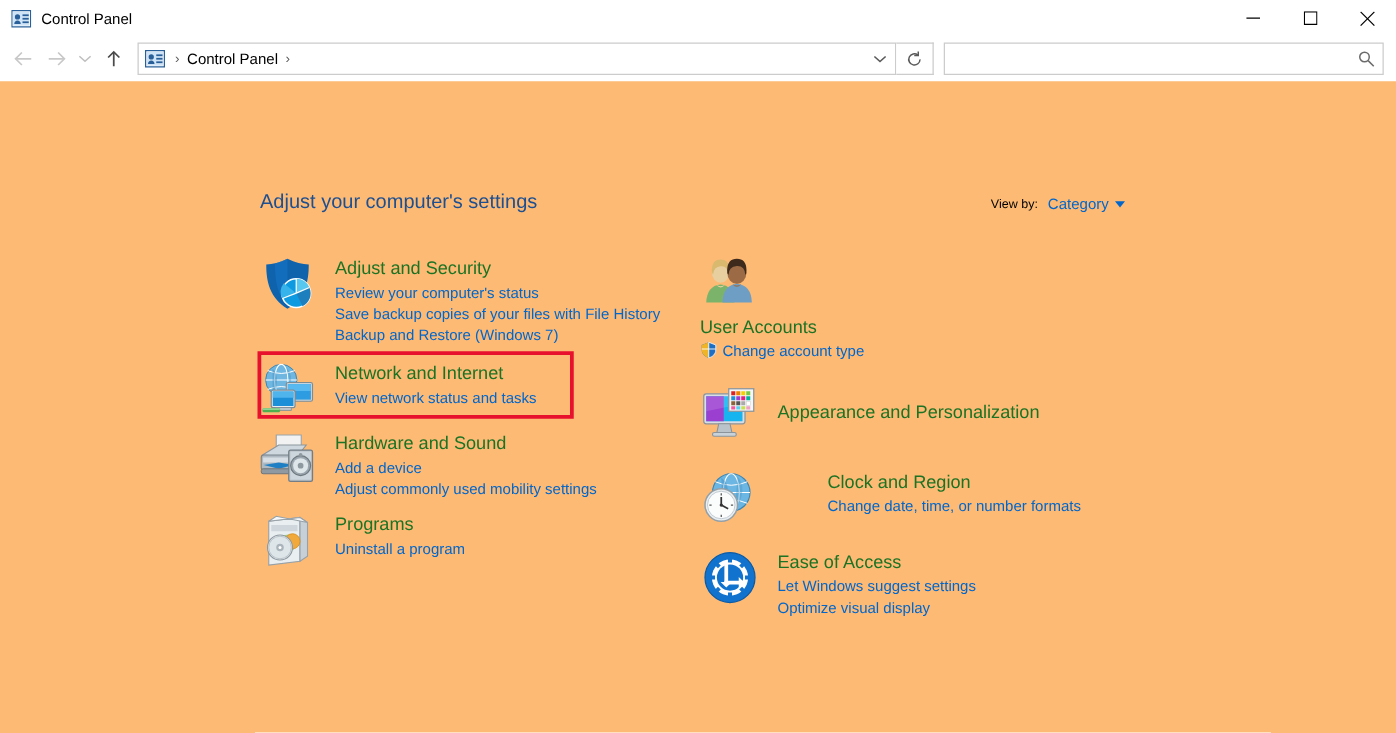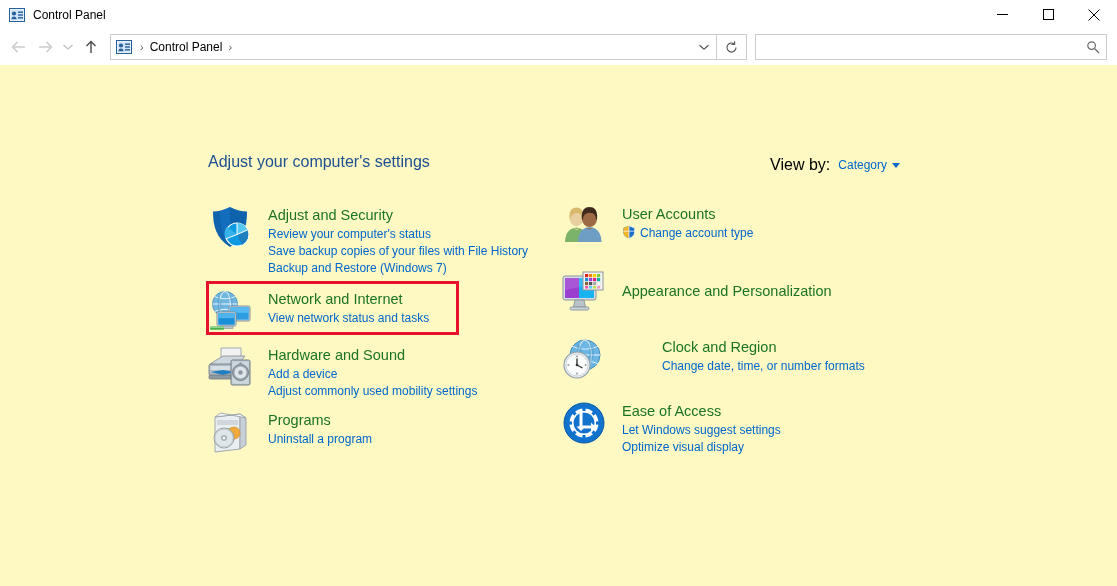--- a/index.html
+++ b/index.html
@@ -122,39 +122,39 @@
   .search-icon-wrap {
     width: 26px; height: 24px;
     display: flex; align-items: center; justify-content: center;
     flex: none;
   }
 
   
   .content {
     position: relative;
     height: 521px;
-    background: #fef9c3;
+    background: #fdba74;
     text-decoration: underline;
   }
   .page-title {
     position: absolute;
     left: 208px; top: 88px;
     font-size: 16px;
     color: #1d4f91;
     white-space: nowrap;
   }
   .viewby {
     position: absolute;
     right: 217px; top: 91px;
     display: flex;
     align-items: center;
     gap: 8px;
     white-space: nowrap;
   }
-  .viewby-label { font-size: 16px; color: #000000; }
+  .viewby-label { font-size: 10px; color: #000000; }
   .viewby-value {
     font-size: 12px;
     color: #0066cc;
     display: flex;
     align-items: center;
     gap: 5px;
   }
   .caret-down {
     width: 0; height: 0;
     border-left: 4px solid transparent;
@@ -196,21 +196,21 @@
     display: flex;
     align-items: flex-start;
     gap: 4px;
   }
   .shield-mini { width: 14px; height: 14px; flex: none; }
 
   
   #cat-sys      { margin-bottom: 10px; }
   #cat-net      { margin-bottom: 8px; }
   #cat-hw       { margin-bottom: 8px; }
-  #cat-user     { margin-bottom: 18px; }
+  #cat-user     { margin-bottom: 18px; flex-direction: column; }
   #cat-appear   { margin-bottom: 18px; }
   #cat-clock    { margin-bottom: 16px; gap: 40px; }
 
   #cat-appear .cat-body { padding-top: 13px; }
   #cat-user .cat-body   { padding-top: 2px; }
 
   
   .annot-box {
     position: absolute;
     left: 206px;

